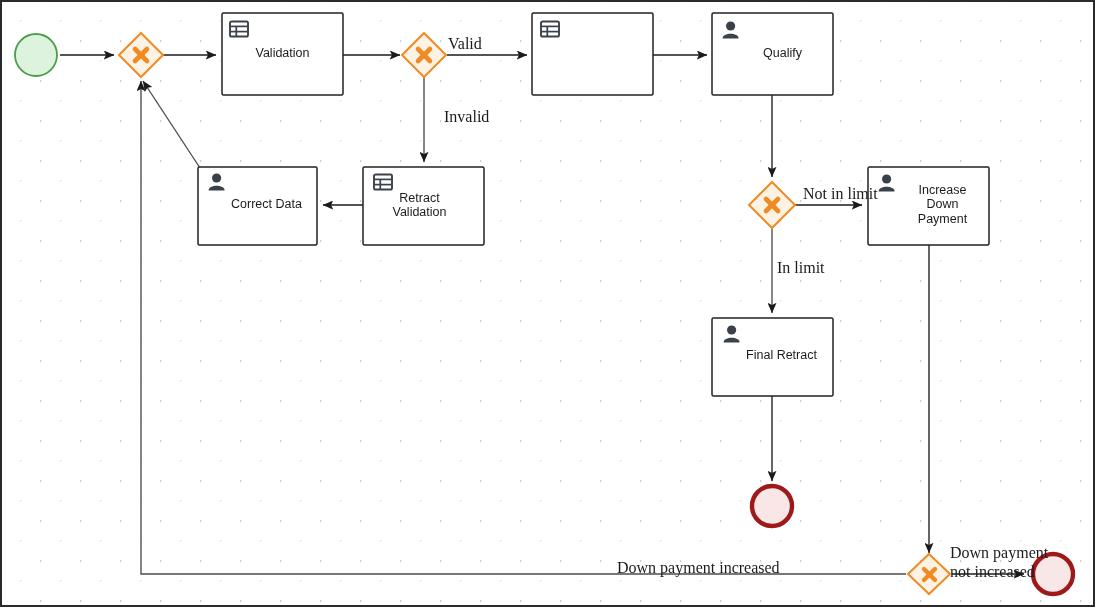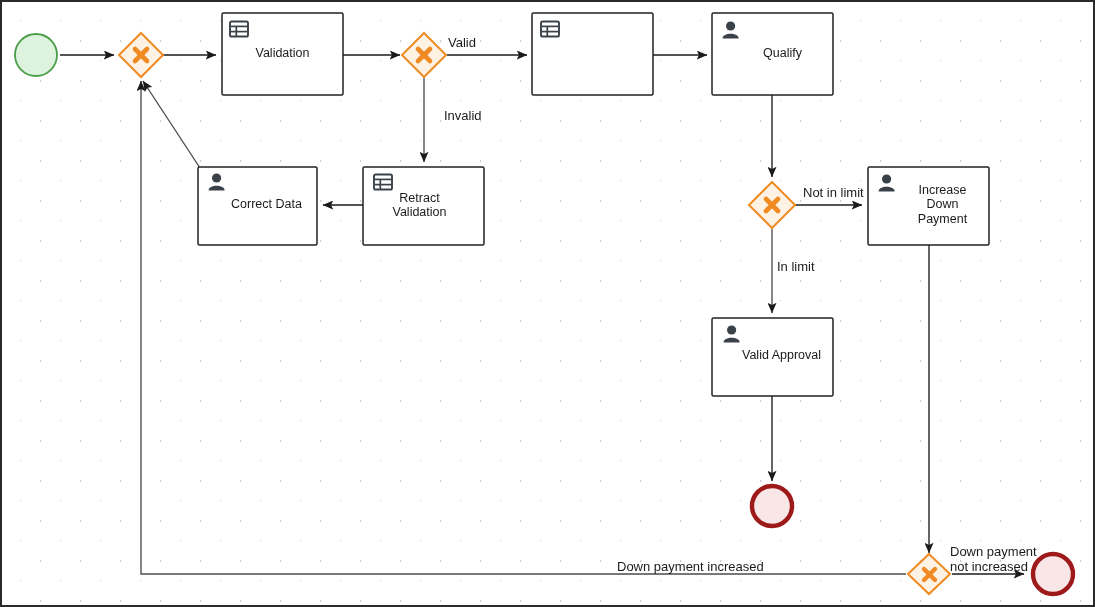--- a/index.html
+++ b/index.html
@@ -30,22 +30,22 @@
     white-space: pre-line;
     line-height: 1.15;
     pointer-events: none;
   }
   .task-label {
     font-size: 12.5px;
     text-align: center;
   }
   .edge-label {
     position: absolute;
-    font-family: Liberation Sans, sans-serif;
-    font-size: 13px;
+    font-family: Liberation Serif, serif;
+    font-size: 16px;
     color: #1b1b1b;
     white-space: pre-line;
     line-height: 1.18;
     pointer-events: none;
   }
   .hit {
     position: absolute;
     background: transparent;
   }
 </style>
@@ -211,21 +211,21 @@
 
   <div class="node-label task-label" style="left:363px; top:191px; width:113px;">Retract
 Validation</div>
 
   <div class="node-label task-label" style="left:207px; top:197px; width:119px;">Correct Data</div>
 
   <div class="node-label task-label" style="left:890px; top:183px; width:105px; text-align:center;">Increase
 Down
 Payment</div>
 
-  <div class="node-label task-label" style="left:725px; top:348px; width:113px;">Valid Approval</div>
+  <div class="node-label task-label" style="left:725px; top:348px; width:113px;">Final Retract</div>
 
   <div class="edge-label" style="left:448px; top:35px;">Valid</div>
 
   <div class="edge-label" style="left:432px; top:108px;margin-left:12px;">Invalid</div>
 
   <div class="edge-label" style="left:792px; top:185px;padding-left:11px;">Not in limit</div>
 
   <div class="edge-label" style="left:777px; top:259px;">In limit</div>
 
   <div class="edge-label" style="left:617px; top:559px;">Down payment increased</div>

